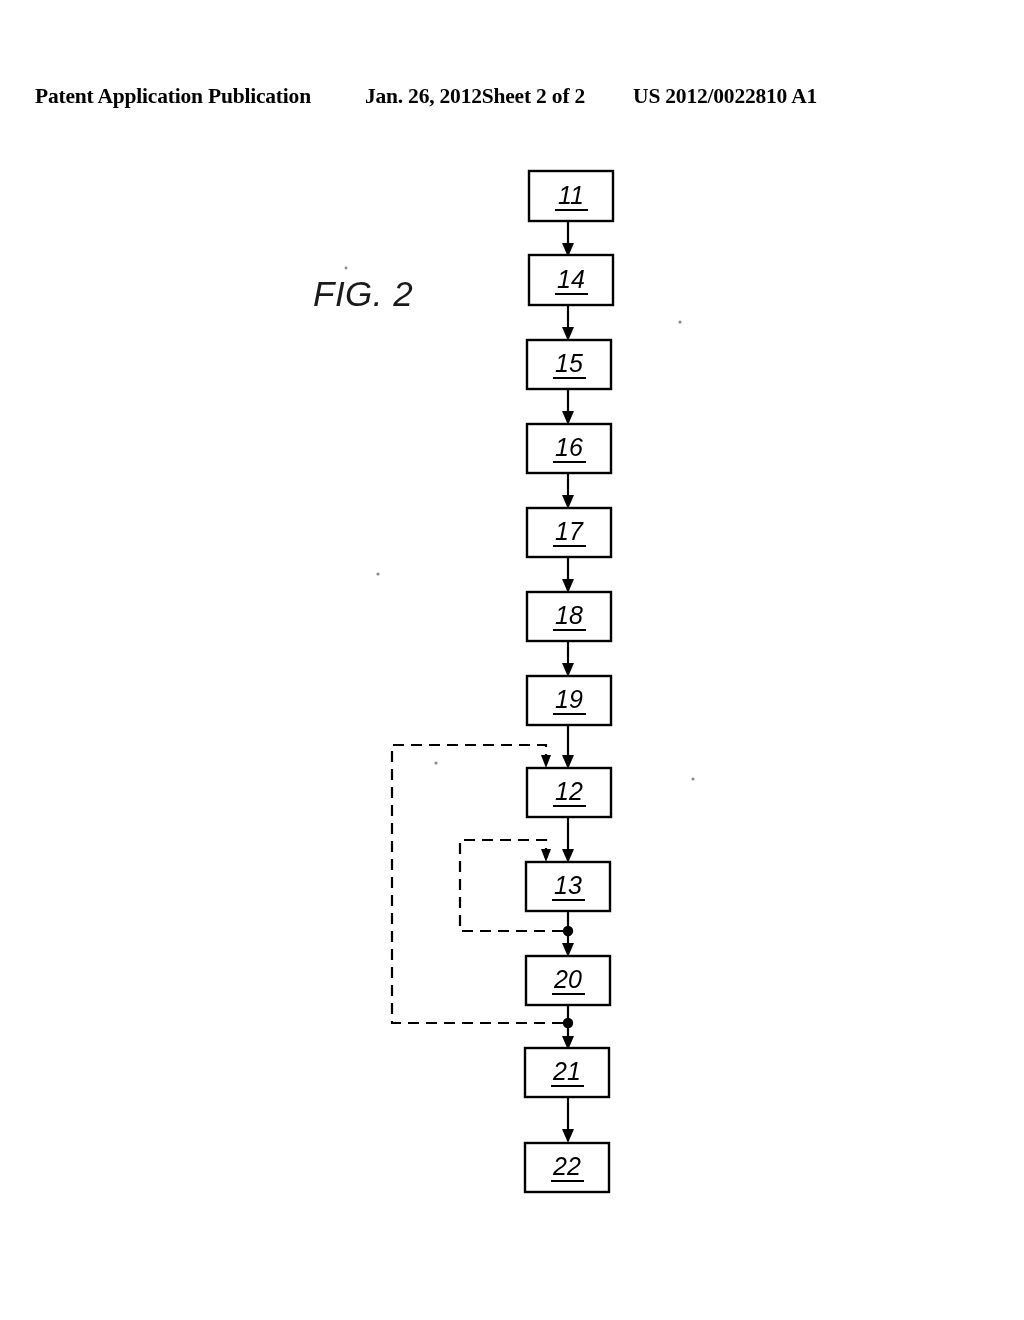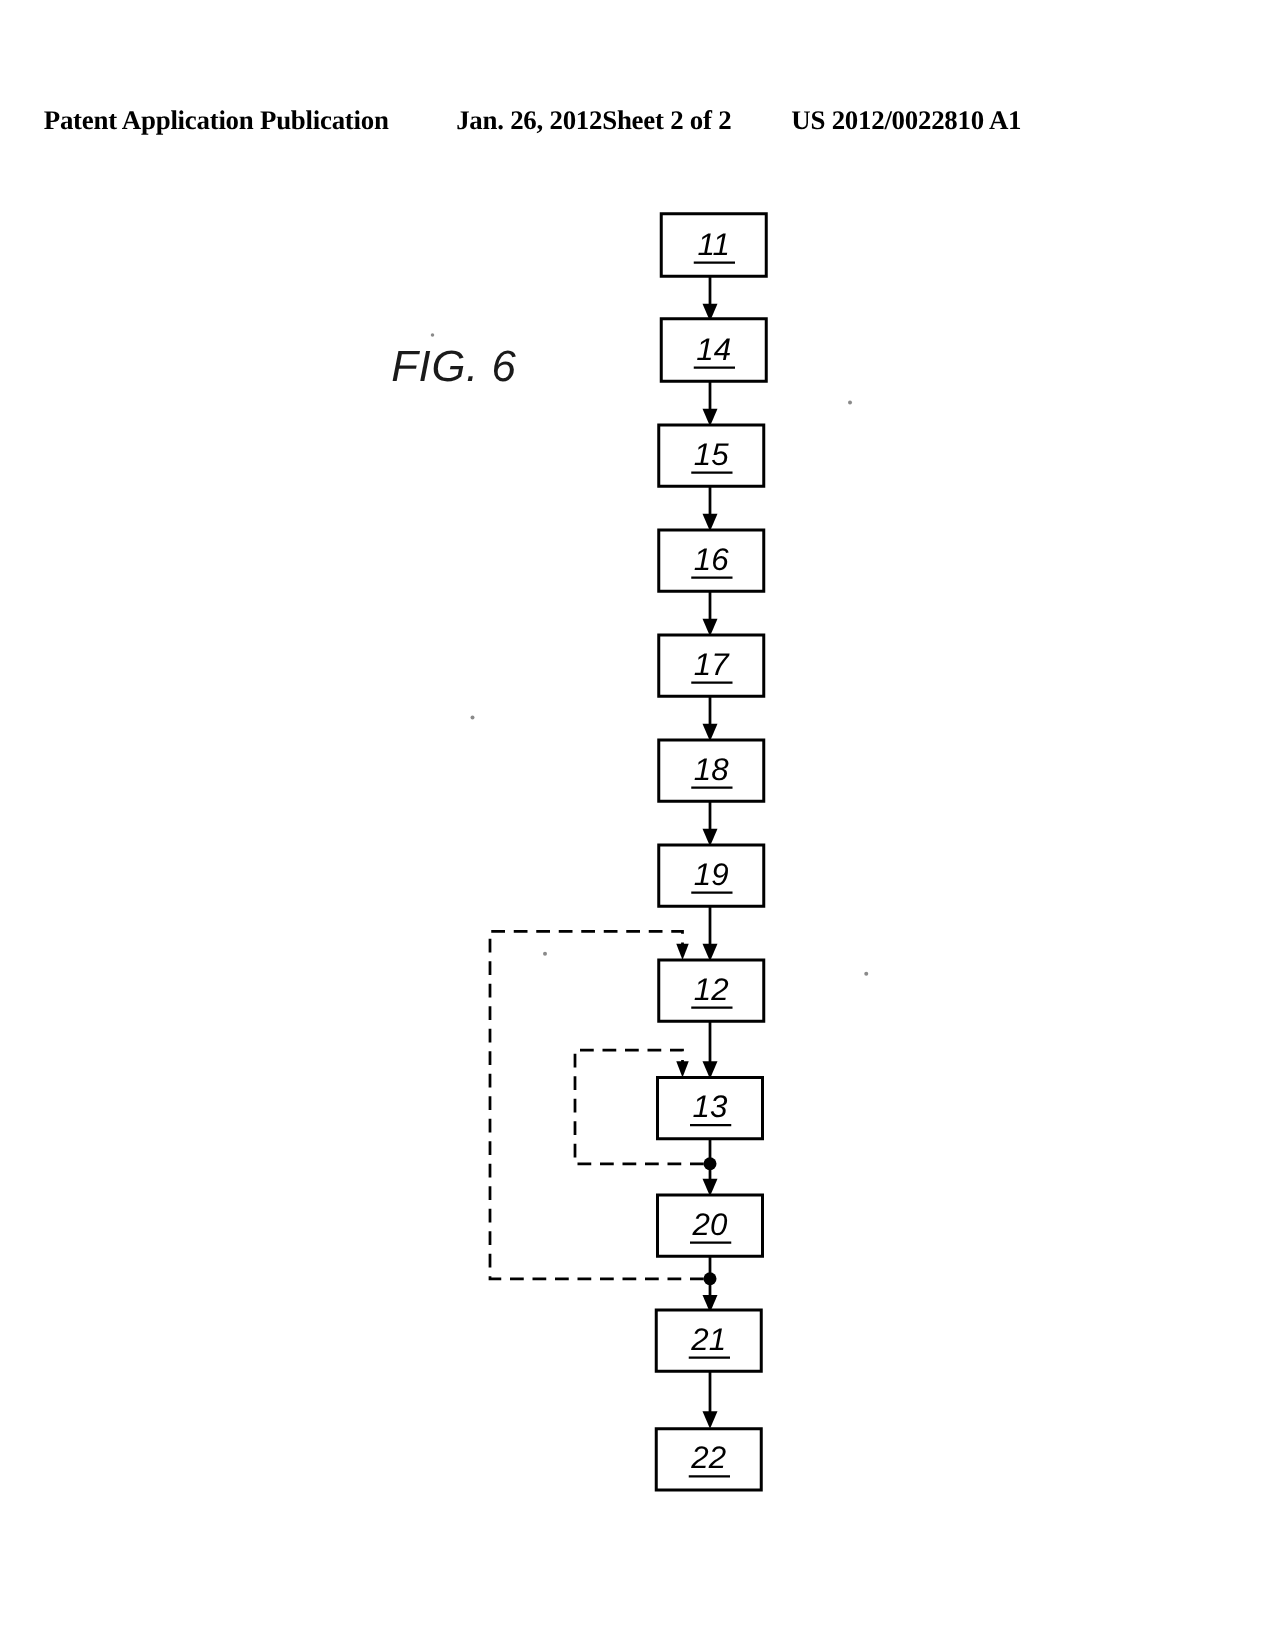--- a/index.html
+++ b/index.html
@@ -113,21 +113,21 @@
 
 <div class="page">
 
   <div class="header">
     <span class="h-pub">Patent Application Publication</span>
     <span class="h-date">Jan. 26, 2012</span>
     <span class="h-sheet">Sheet 2 of 2</span>
     <span class="h-num">US 2012/0022810 A1</span>
   </div>
 
-  <div class="fig-label">FIG. 6</div>
+  <div class="fig-label">FIG. 2</div>
 
   <svg class="chart-svg" viewBox="0 0 1024 1320">
 
     <circle class="speck" cx="378" cy="574" r="1.6"></circle>
     <circle class="speck" cx="680" cy="322" r="1.6"></circle>
     <circle class="speck" cx="436" cy="763" r="1.6"></circle>
     <circle class="speck" cx="693" cy="779" r="1.6"></circle>
     <circle class="speck" cx="346" cy="268" r="1.4"></circle>
 
     <g>

